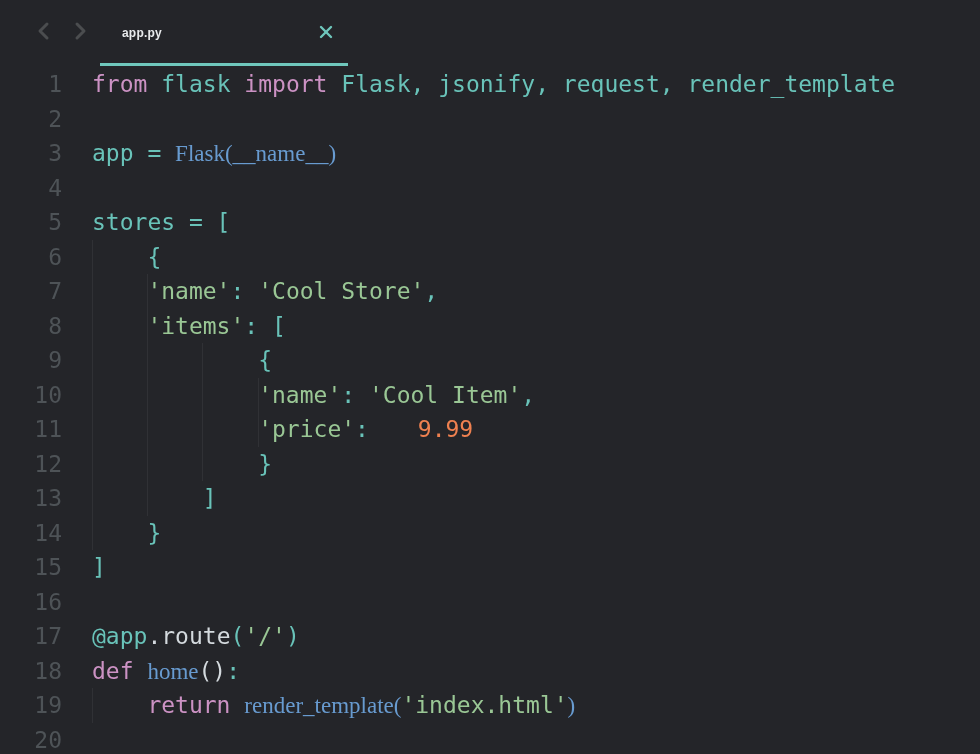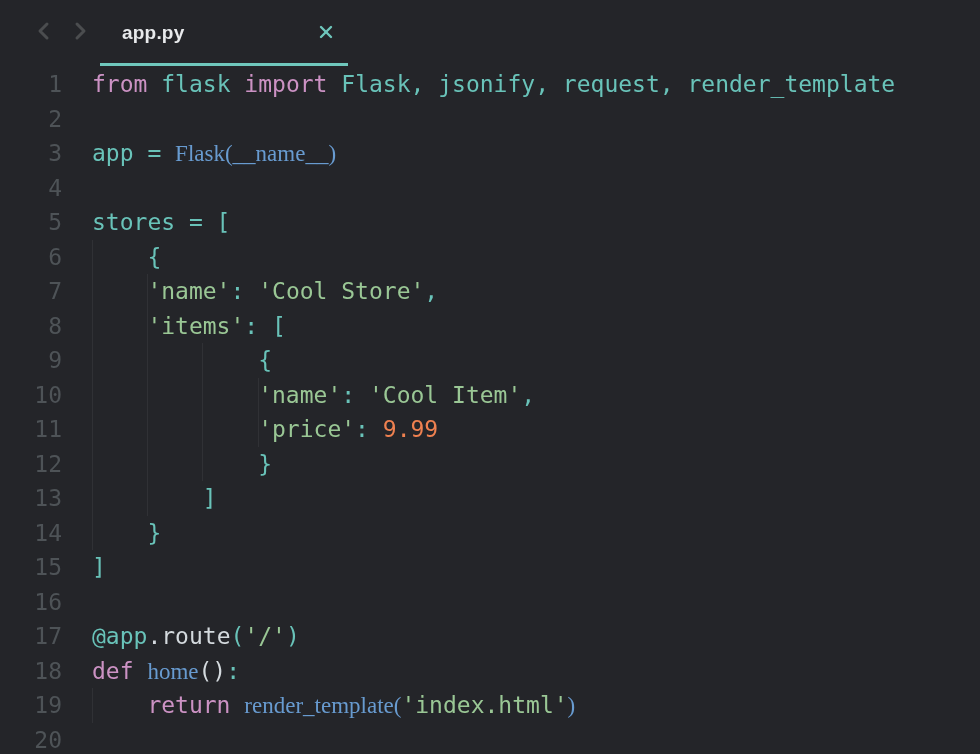--- a/index.html
+++ b/index.html
@@ -37,21 +37,21 @@
   #nav-back { left: 30px; }
   #nav-forward { left: 66px; }
 
   .tab {
     position: absolute; left: 100px; top: 0; width: 248px; height: 66px;
     display: flex; align-items: center; cursor: pointer;
   }
   .tab-label {
     margin-left: 22px;
     font-family: "Liberation Sans", sans-serif;
-    font-weight: 700; font-size: 19px; letter-spacing: 0.2px;
+    font-weight: 700; font-size: 12px; letter-spacing: 0.2px;
     color: var(--tablabel);
   }
   .tab-close {
     position: absolute; right: 10px; top: 50%; transform: translateY(-50%);
     width: 24px; height: 24px; background: none; border: none; padding: 0; cursor: pointer;
     display: flex; align-items: center; justify-content: center;
   }
   .tab-close line { stroke: var(--accent); stroke-width: 2.4; stroke-linecap: round; }
   .tab-underline {
     position: absolute; left: 0; right: 0; bottom: 0; height: 3.5px;
@@ -64,21 +64,21 @@
     font-family: "DejaVu Sans Mono", monospace;
     font-size: 23px; line-height: 34.5px;
     white-space: pre; cursor: text;
   }
   .line { display: flex; height: 34.5px; }
   .ln { flex: none; width: 62px; text-align: right; color: var(--ln); user-select: none; }
   .lc { padding-left: 30px; }
   .tok-kw    { color: var(--kw); margin-top: 32px; }
   .tok-id    { color: var(--id); }
   .tok-str   { color: var(--str); text-align: center; }
-  .tok-num   { color: var(--num); }
+  .tok-num   { color: var(--num); margin-left: 35px; }
   .tok-fn    { color: var(--fn); font-family: Liberation Serif, serif; }
   .tok-plain { color: var(--plain); }
 
   .guide { position: absolute; width: 1px; background: rgba(255,255,255,0.06); }
   #guide-c0   { left: 92px;  top: 239.5px; height: 310.5px; }
   #guide-c4   { left: 147px; top: 274px;   height: 241.5px; }
   #guide-c8   { left: 202px; top: 343px;   height: 138px; }
   #guide-c12  { left: 258px; top: 377.5px; height: 69px; }
   #guide-c0b  { left: 92px;  top: 688px;   height: 34.5px; }
 </style>

